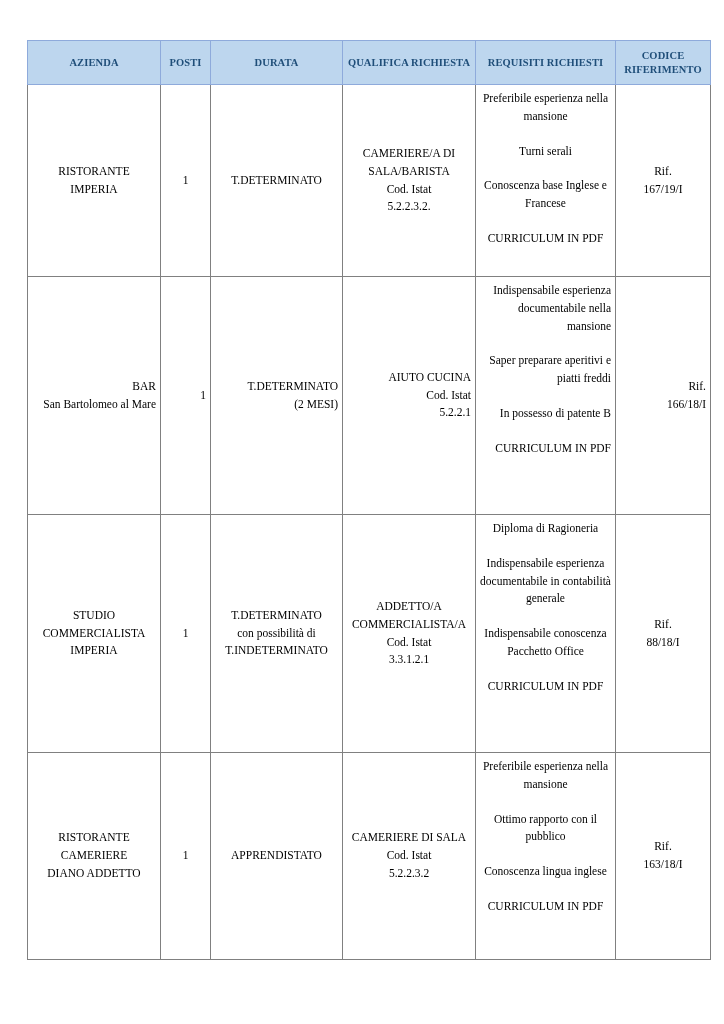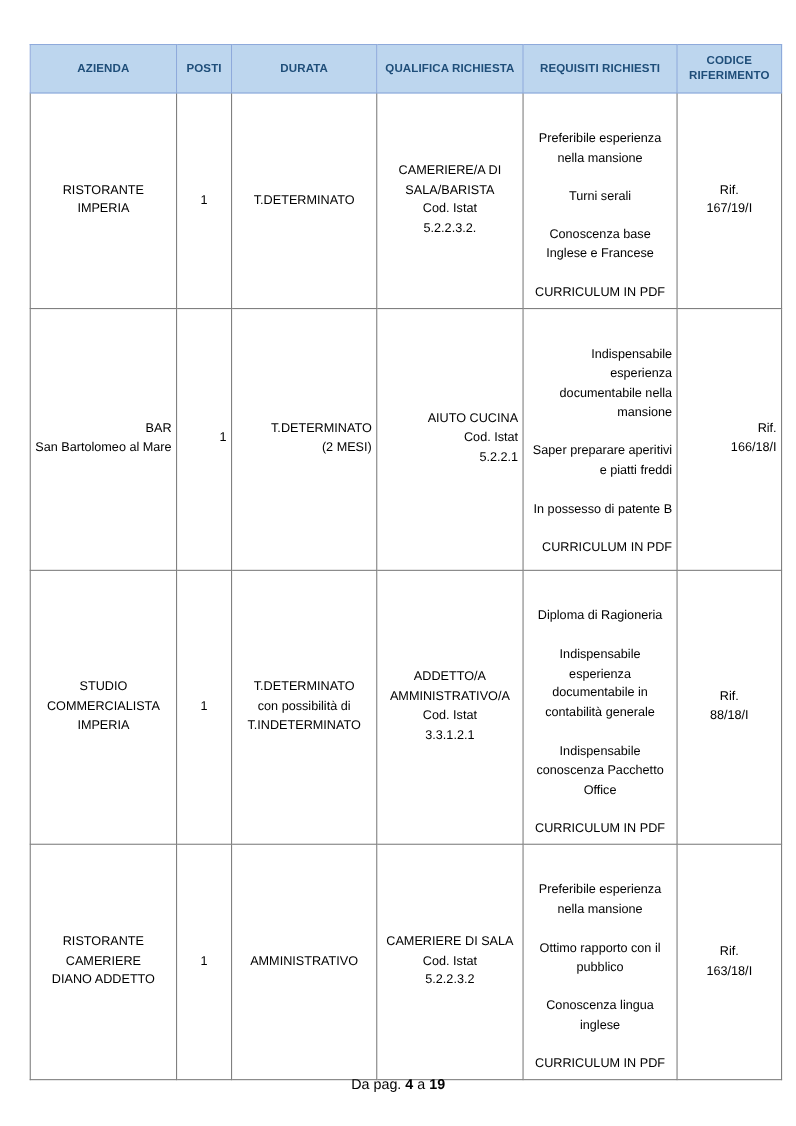--- a/index.html
+++ b/index.html
@@ -24,20 +24,21 @@
     height: 1024px;
   }
 
   .job-table {
     position: absolute;
     left: 27px;
     top: 40px;
     width: 683px;
     border-collapse: collapse;
     table-layout: fixed;
+    font-family: Liberation Serif, serif;
   }
 
   .job-table col.c-azienda    { width: 133px; }
   .job-table col.c-posti      { width: 50px;  }
   .job-table col.c-durata     { width: 132px; }
   .job-table col.c-qualifica  { width: 133px; }
   .job-table col.c-requisiti  { width: 140px; }
   .job-table col.c-codice     { width: 95px;  }
 
   .job-table thead th {
@@ -72,21 +73,21 @@
 
   
   .job-table tbody tr.row-1 td { height: 182px; }
   .job-table tbody tr.row-2 td { height: 228px; text-align: right; }
   .job-table tbody tr.row-3 td { height: 228px; text-align: center; }
   .job-table tbody tr.row-4 td { height: 197px; }
 
   .cell-lines { display: block; }
   .cell-lines .ln { display: block; white-space: pre-wrap; }
 
-  .req-block { display: block; margin-top: 28px; }
+  .req-block { display: block; }
   .req-block .req-item { display: block; white-space: pre-wrap; }
   .req-block .req-gap { display: block; height: 17px; }
 
   .page-footer {
     position: absolute;
     left: 0;
     top: 978px;
     width: 724px;
     text-align: center;
     font-size: 13px;
@@ -217,21 +218,21 @@
         <td>
           <span class="cell-lines">
               <span class="ln">T.DETERMINATO</span>
               <span class="ln">con possibilità di</span>
               <span class="ln">T.INDETERMINATO</span>
             </span>
         </td>
         <td>
           <span class="cell-lines">
               <span class="ln">ADDETTO/A</span>
-              <span class="ln">AMMINISTRATIVO/A</span>
+              <span class="ln">COMMERCIALISTA/A</span>
               <span class="ln">Cod. Istat</span>
               <span class="ln">3.3.1.2.1</span>
             </span>
         </td>
         <td class="req-cell">
           <span class="req-block">
               <span class="req-item">Diploma di Ragioneria</span>
               <span class="req-gap"></span>
               <span class="req-item">Indispensabile esperienza documentabile in contabilità generale</span>
               <span class="req-gap"></span>
@@ -252,21 +253,21 @@
         <td>
           <span class="cell-lines">
               <span class="ln">RISTORANTE</span>
               <span class="ln">CAMERIERE</span>
               <span class="ln">DIANO ADDETTO</span>
             </span>
         </td>
         <td>1</td>
         <td>
           <span class="cell-lines">
-              <span class="ln">AMMINISTRATIVO</span>
+              <span class="ln">APPRENDISTATO</span>
             </span>
         </td>
         <td>
           <span class="cell-lines">
               <span class="ln">CAMERIERE DI SALA</span>
               <span class="ln">Cod. Istat</span>
               <span class="ln">5.2.2.3.2</span>
             </span>
         </td>
         <td class="req-cell">
@@ -284,17 +285,14 @@
           <span class="cell-lines">
               <span class="ln">Rif.</span>
               <span class="ln">163/18/I</span>
             </span>
         </td>
       </tr>
 
     </tbody>
   </table>
 
-  <div class="page-footer">
-    <span>Da pag. </span><span class="strong">4</span><span> a </span><span class="strong">19</span>
-  </div>
 
 </div>
 
 </body></html>

